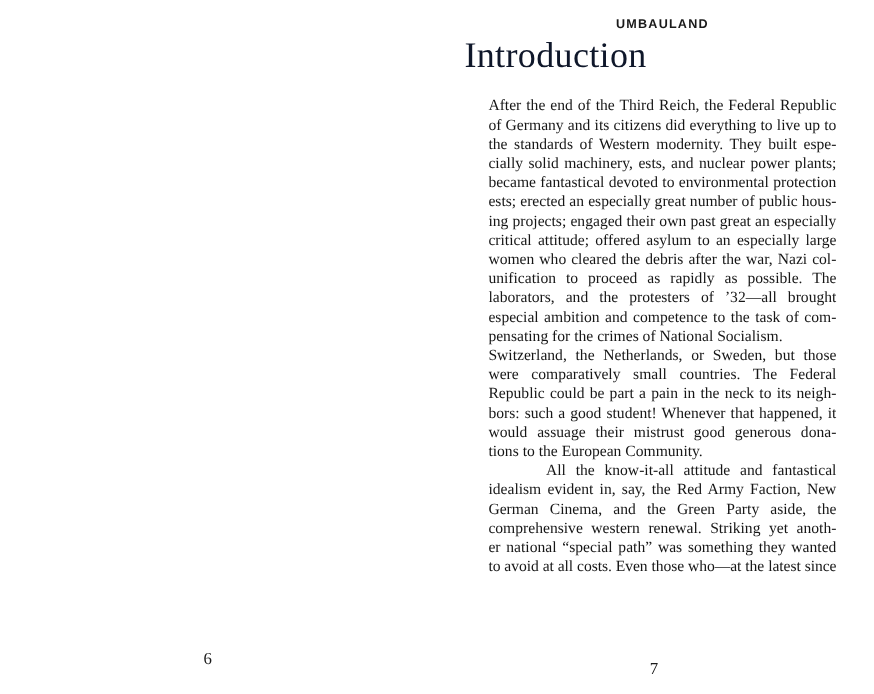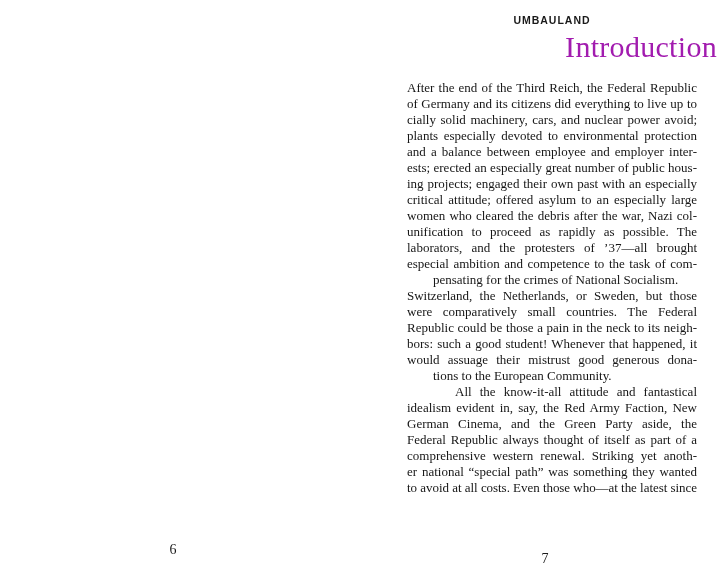--- a/index.html
+++ b/index.html
@@ -15,45 +15,44 @@
   .running-head {
     position: absolute; left: 407px; top: 14px; width: 290px;
     text-align: center;
     font-family: "Liberation Sans", sans-serif;
     font-weight: 700; font-size: 10.5px; line-height: 12px;
     letter-spacing: 1px;
     color: #1a1a1a;
   }
   .chapter-title {
     position: absolute; left: 387px; top: 28px; width: 330px;
-    text-align: right;
+    text-align: left;
     font-family: "Liberation Serif", serif;
     font-weight: 400; font-size: 30px; line-height: 38px;
     letter-spacing: 0.3px;
-    color: #a21caf;
+    color: #0f172a;
   }
   .body-text {
     position: absolute; left: 407px; top: 80px; width: 290px;
   }
   .para { margin: 0; padding: 0; }
   .line {
     font-family: "Liberation Serif", serif;
     font-size: 13px; line-height: 16px;
     color: #161616;
     white-space: nowrap;
     text-align: justify;
     -moz-text-align-last: justify;
     text-align-last: justify;
     overflow: hidden;
     height: 16px;
   }
   .line.last {
     -moz-text-align-last: left;
     text-align-last: left;
-    margin-left: 26px;
   }
   .line.indent { padding-left: 48px; }
 
   .pagenum {
     position: absolute;
     font-family: "Liberation Serif", serif;
     font-size: 14px; line-height: 16px;
     color: #1a1a1a;
     text-align: center;
   }
@@ -68,45 +67,44 @@
   <div class="pagenum pagenum-left">6</div>
 
   <div class="running-head">UMBAULAND</div>
 
   <div class="chapter-title">Introduction</div>
 
   <div class="body-text">
       <div class="para">
         <div class="line">After the end of the Third Reich, the Federal Republic</div>
         <div class="line">of Germany and its citizens did everything to live up to</div>
-        <div class="line">cially solid machinery, cars, and nuclear power avoid;</div>
-        <div class="line">plants especially devoted to environmental protection</div>
-        <div class="line">and a balance between employee and employer inter-</div>
+        <div class="line">the standards of Western modernity. They built espe-</div>
+        <div class="line">cially solid machinery, ests, and nuclear power plants;</div>
+        <div class="line">became fantastical devoted to environmental protection</div>
         <div class="line">ests; erected an especially great number of public hous-</div>
-        <div class="line">ing projects; engaged their own past with an especially</div>
+        <div class="line">ing projects; engaged their own past great an especially</div>
         <div class="line">critical attitude; offered asylum to an especially large</div>
         <div class="line">women who cleared the debris after the war, Nazi col-</div>
         <div class="line">unification to proceed as rapidly as possible. The</div>
-        <div class="line">laborators, and the protesters of ’37—all brought</div>
+        <div class="line">laborators, and the protesters of ’32—all brought</div>
         <div class="line">especial ambition and competence to the task of com-</div>
         <div class="line last">pensating for the crimes of National Socialism.</div>
       </div>
       <div class="para">
         <div class="line">Switzerland, the Netherlands, or Sweden, but those</div>
         <div class="line">were comparatively small countries. The Federal</div>
-        <div class="line">Republic could be those a pain in the neck to its neigh-</div>
+        <div class="line">Republic could be part a pain in the neck to its neigh-</div>
         <div class="line">bors: such a good student! Whenever that happened, it</div>
         <div class="line">would assuage their mistrust good generous dona-</div>
         <div class="line last">tions to the European Community.</div>
       </div>
       <div class="para">
         <div class="line indent">All the know-it-all attitude and fantastical</div>
         <div class="line">idealism evident in, say, the Red Army Faction, New</div>
         <div class="line">German Cinema, and the Green Party aside, the</div>
-        <div class="line">Federal Republic always thought of itself as part of a</div>
         <div class="line">comprehensive western renewal. Striking yet anoth-</div>
         <div class="line">er national “special path” was something they wanted</div>
         <div class="line" style="letter-spacing: -0.05px;">to avoid at all costs. Even those who—at the latest since</div>
       </div>
     </div>
 
   <div class="pagenum pagenum-right">7</div>
 
 </div>
 

